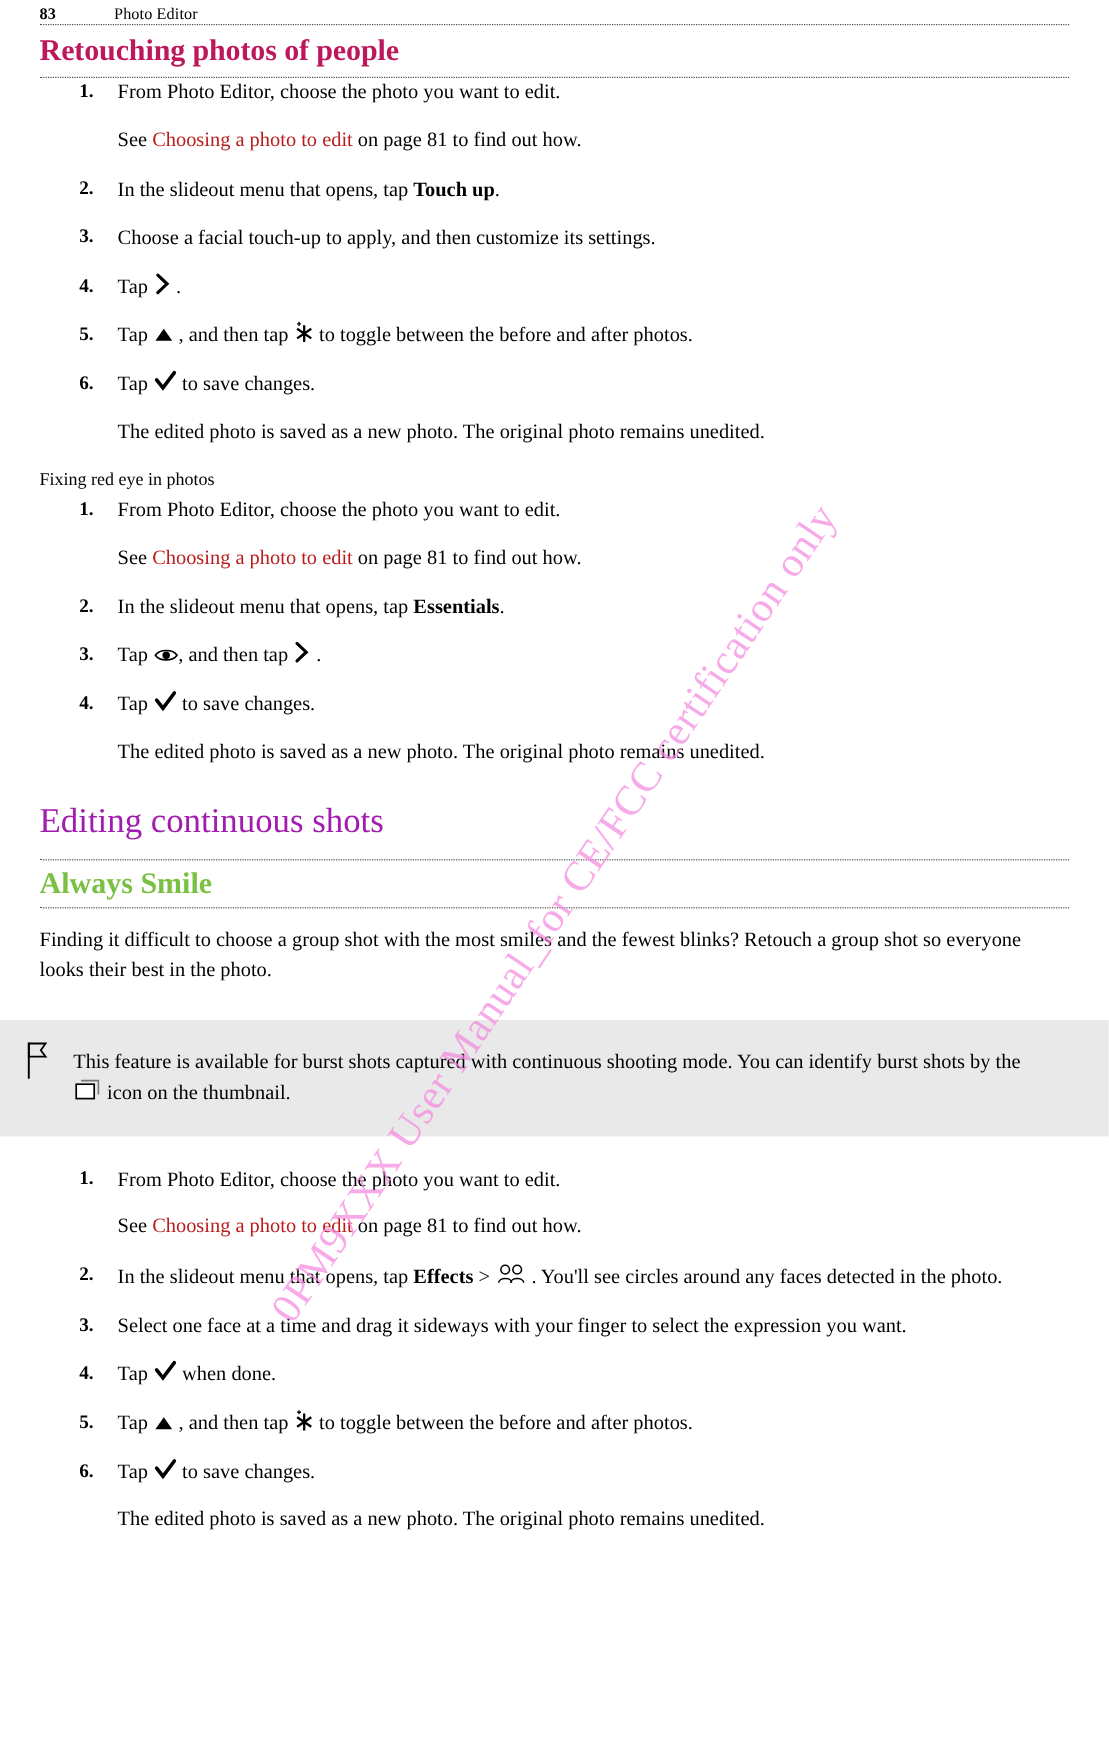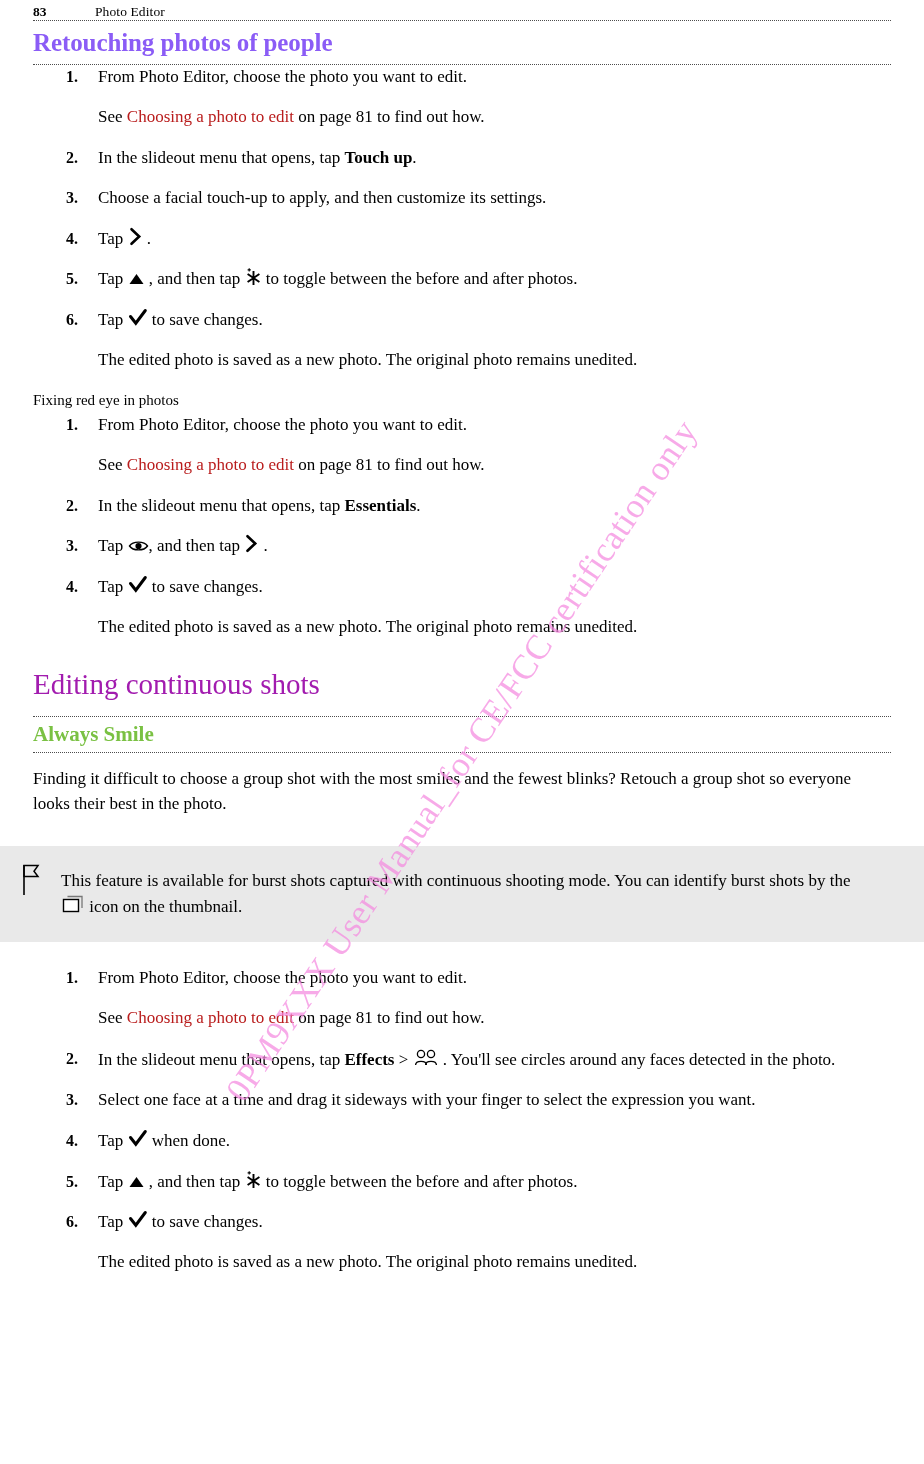--- a/index.html
+++ b/index.html
@@ -36,39 +36,39 @@
 
   
   .dotrule {
     border-top: 1.6px dotted #4d4d4d;
     height: 0;
     width: 100%;
   }
 
   
   .h1-green {
-    color: #8b5cf6;
+    color: #be185d;
     font-size: 25px;
     font-weight: bold;
     line-height: 1.05;
     padding: 9px 0 8px 0;
     margin: 0;
     letter-spacing: -.1px;
   }
   .h1-plain {
     color: #a21caf;
     font-size: 29px;
     font-weight: normal;
     line-height: 1.05;
     margin: 0;
     padding: 30px 0 16px 0;
   }
   .h2-green {
     color: #7ac143;
-    font-size: 21px;
+    font-size: 25px;
     font-weight: bold;
     margin: 0;
     padding: 6px 0 6px 0;
     line-height: 1.1;
   }
   .h3-black {
     font-size: 15px;
     font-weight: normal;
     margin: 0;
     padding: 20px 0 4px 0;

